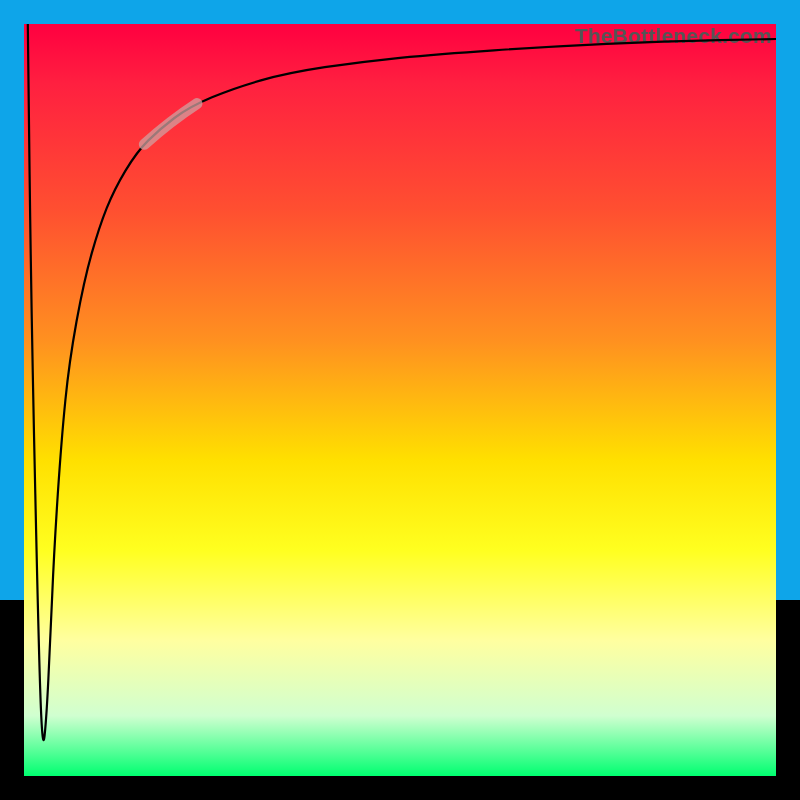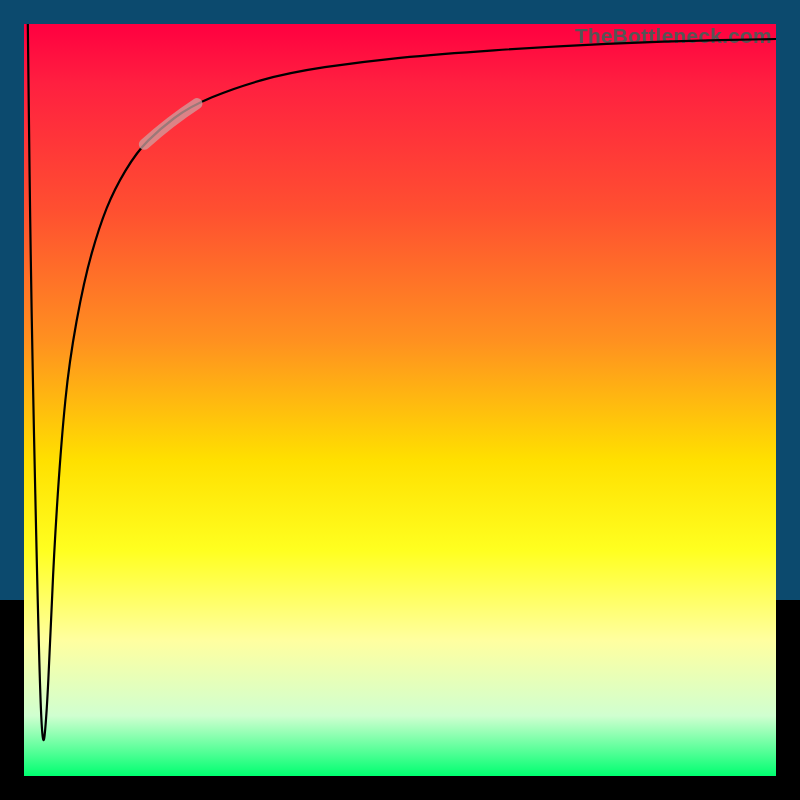--- a/index.html
+++ b/index.html
@@ -8,21 +8,21 @@
     width: 800px;
     height: 800px;
     background: #000;
     overflow: hidden;
     font-family: Arial, Helvetica, sans-serif;
   }
   .chart-container {
     position: relative;
     width: 800px;
     height: 600px;
-    background: #0c4a6e;
+    background: #0ea5e9;
   }
   .plot-area {
     position: absolute;
     left: 24px;
     top: 24px;
     width: 752px;
     height: 752px;
     background: linear-gradient(
       to bottom,
       #ff0040 0%,

